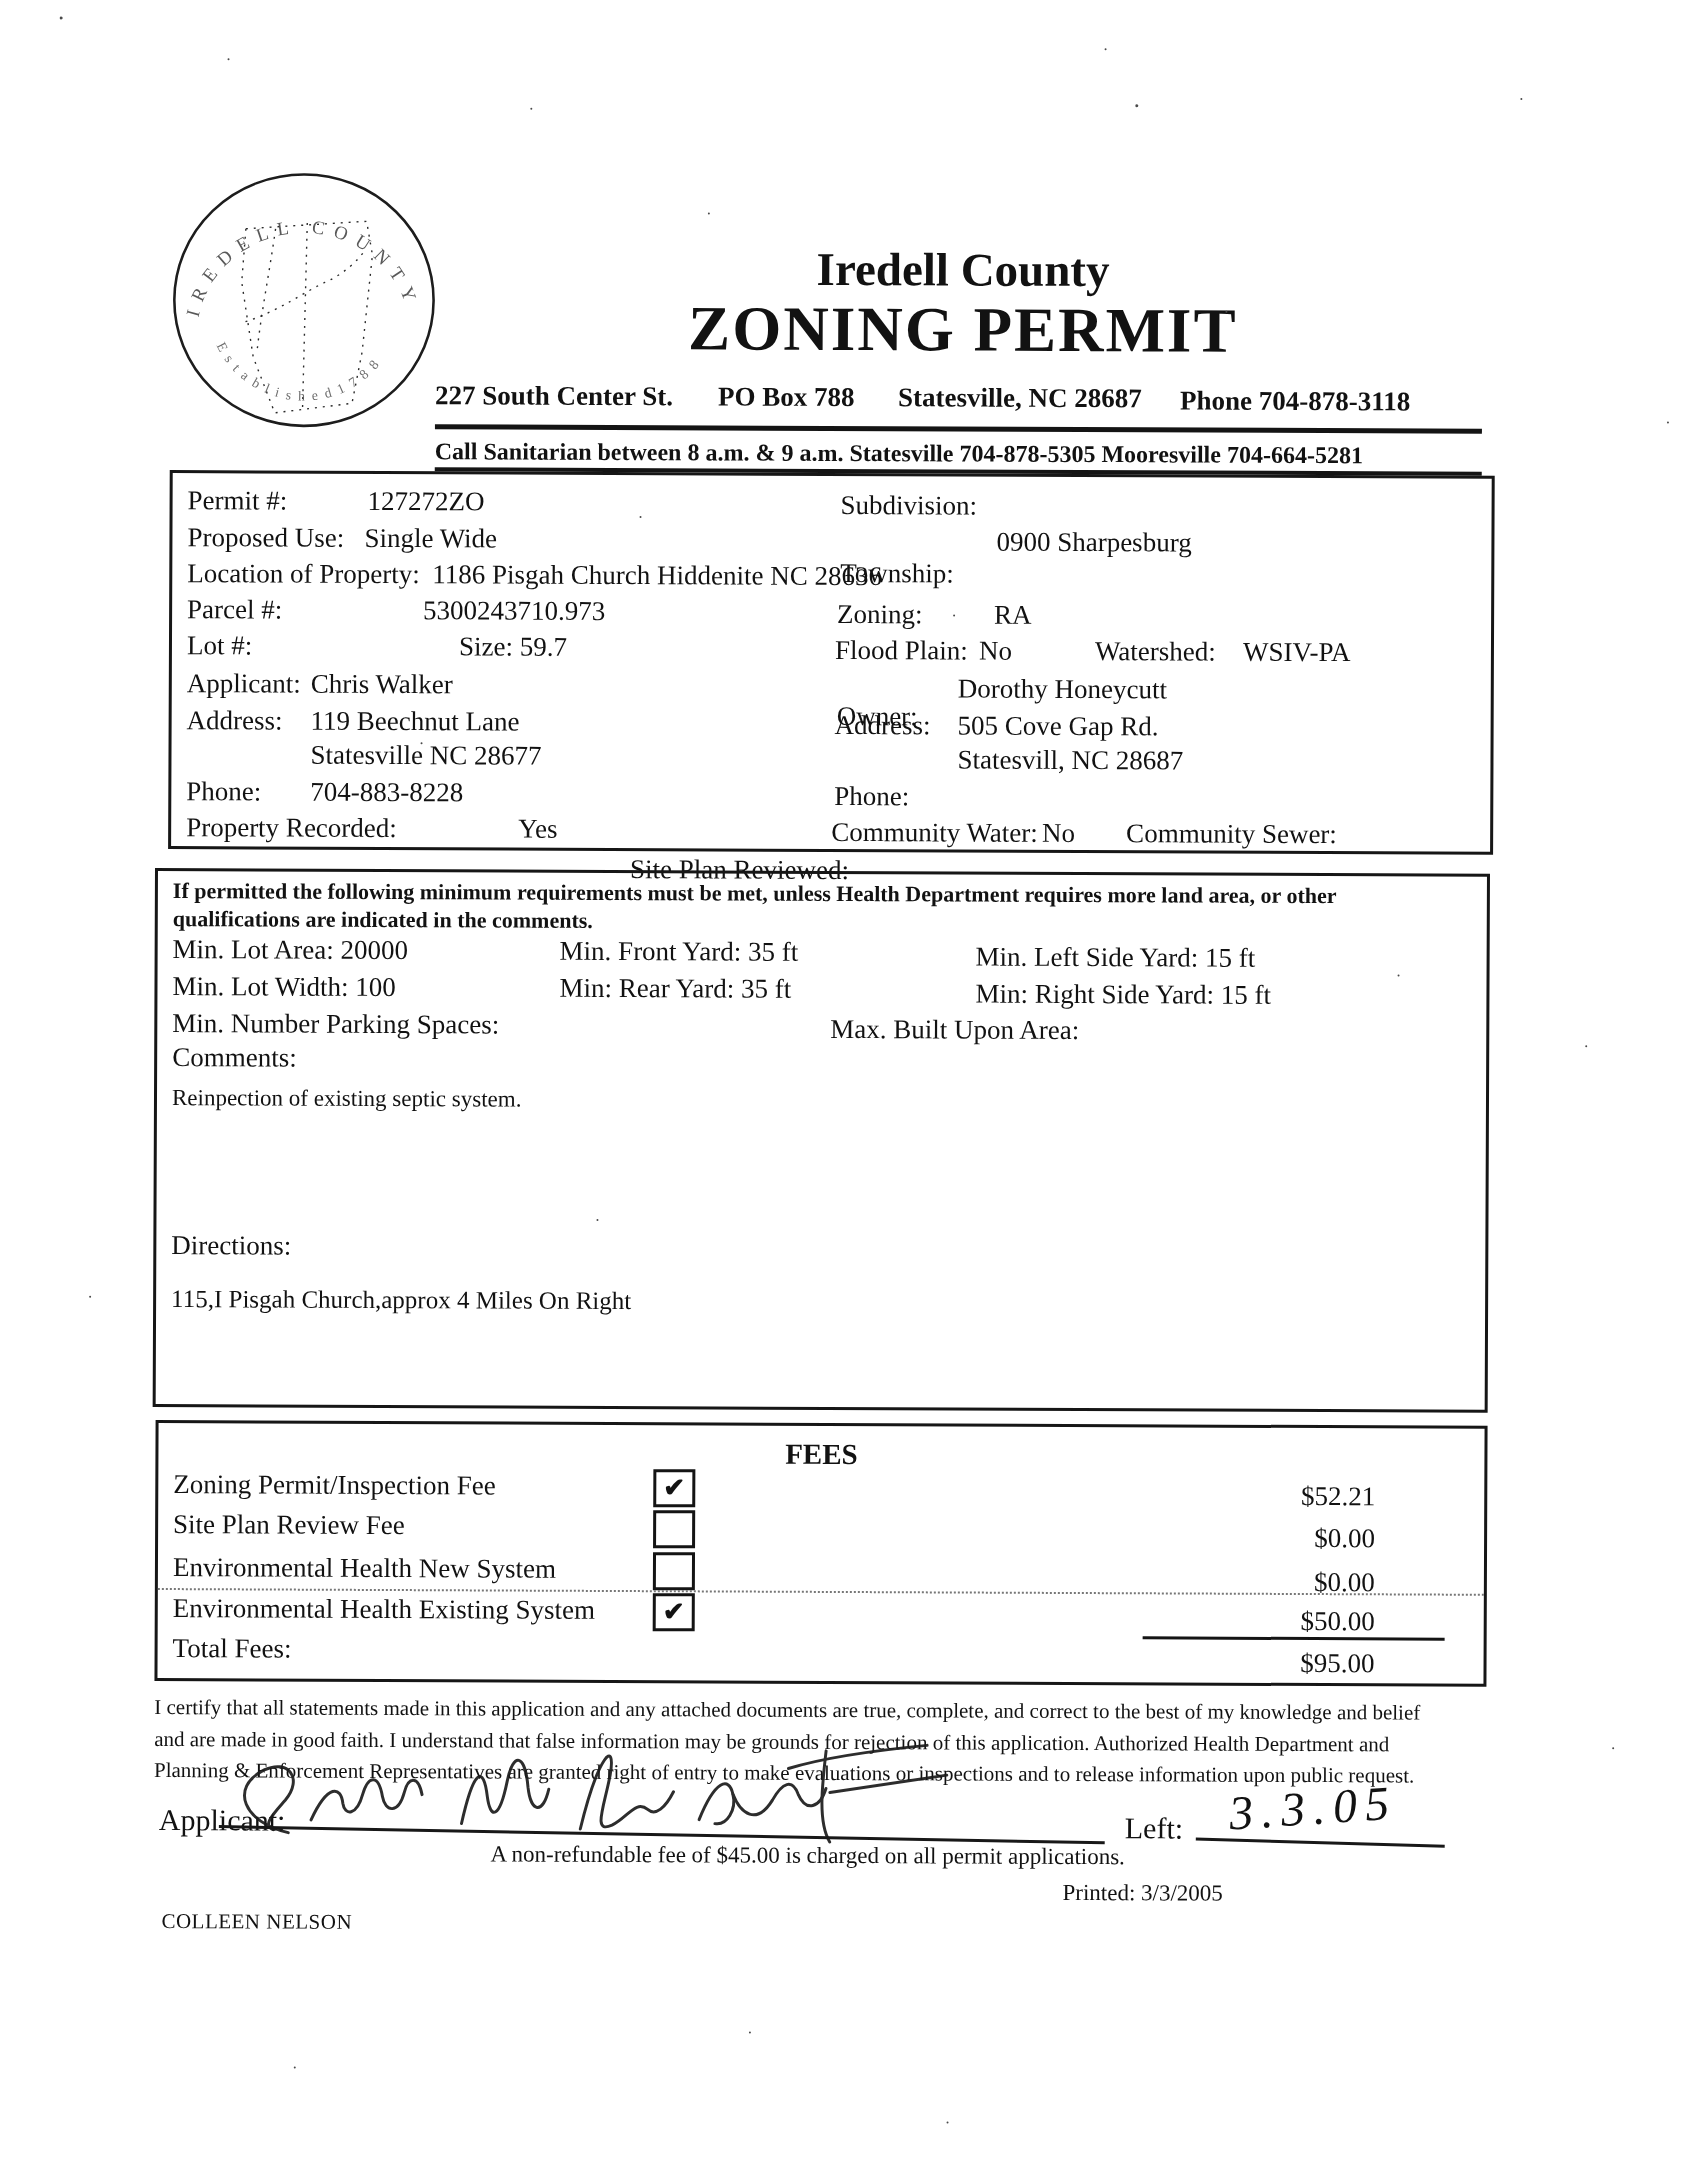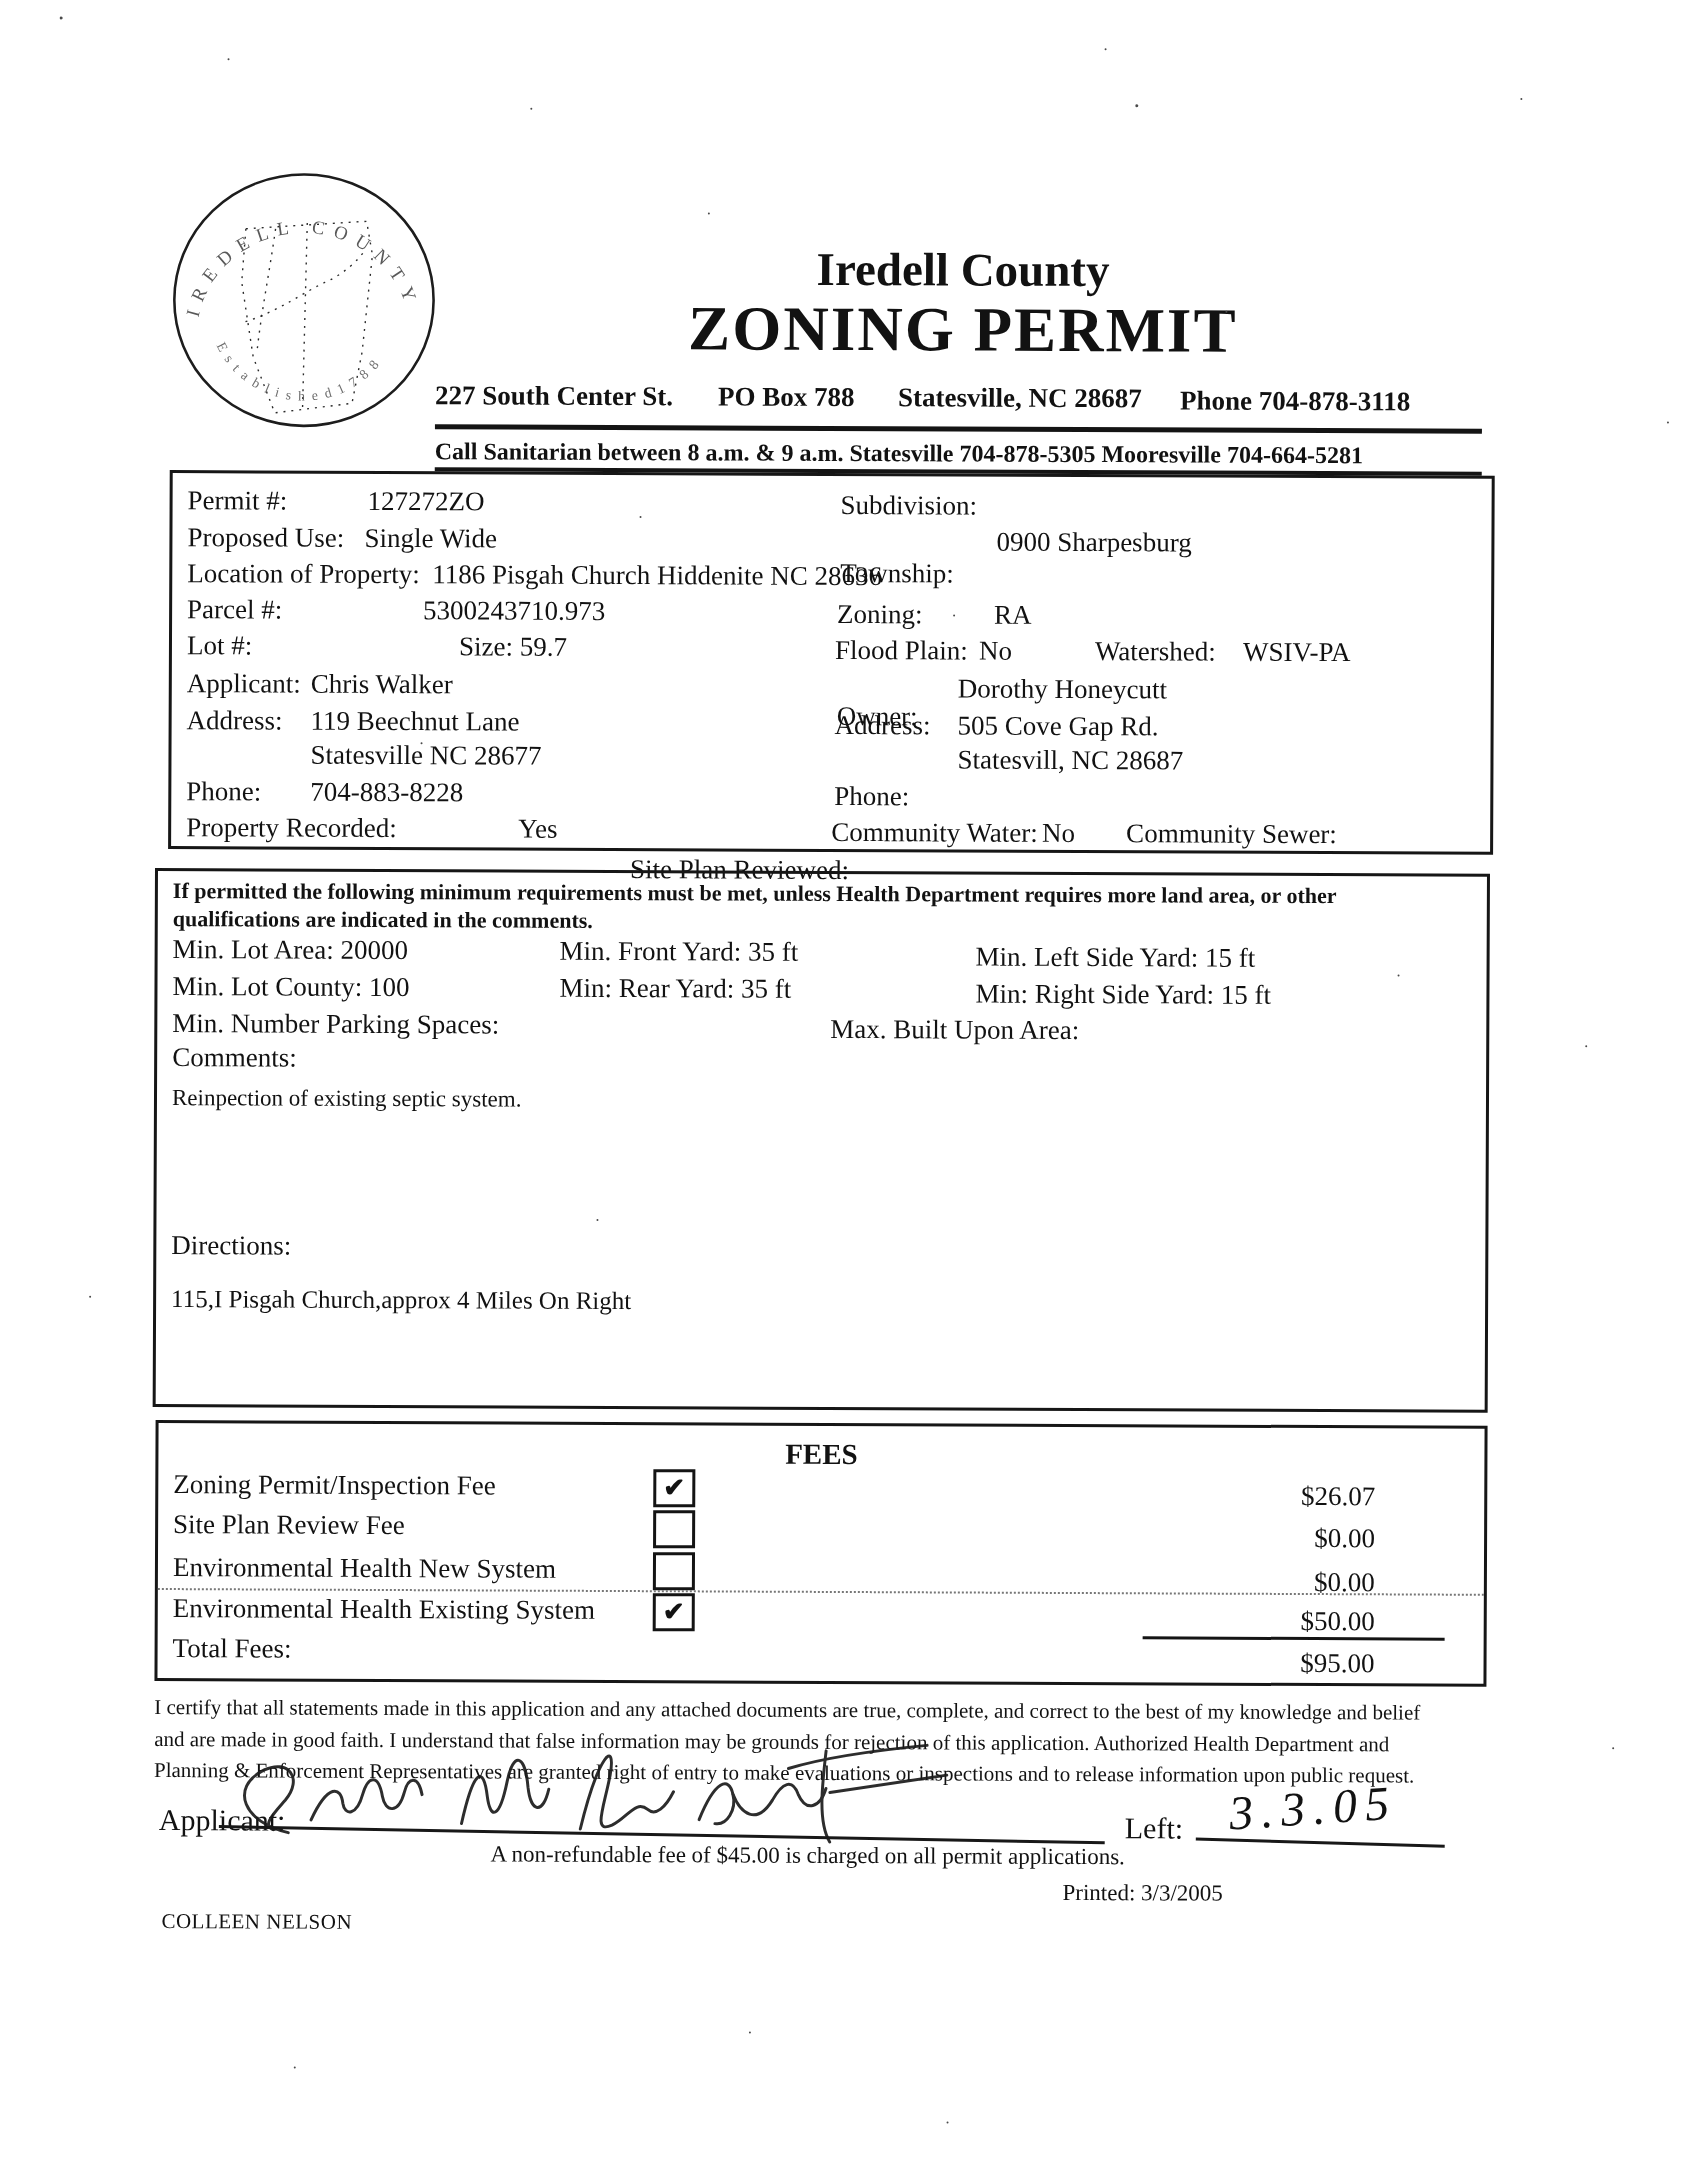--- a/index.html
+++ b/index.html
@@ -110,42 +110,42 @@
     <span class="abs lbl" style="left:955px;top:341px;">Community Sewer:</span>
   </div>
 
   <div class="box" style="left:155px;top:871px;width:1329px;height:533px;">
     <div class="abs b sm" style="left:15px;top:6px;width:1267px;line-height:1.25;">If permitted the following minimum requirements must be met, unless Health Department requires more land area, or other qualifications are indicated in the comments.</div>
 
     <span class="abs lbl" style="left:15px;top:63px;">Min. Lot Area:   20000</span>
     <span class="abs lbl" style="left:402px;top:63px;">Min. Front Yard: 35 ft</span>
     <span class="abs lbl" style="left:818px;top:67px;">Min. Left Side Yard:   15 ft</span>
 
-    <span class="abs lbl" style="left:15px;top:100px;">Min. Lot County: 100</span>
+    <span class="abs lbl" style="left:15px;top:100px;">Min. Lot Width: 100</span>
     <span class="abs lbl" style="left:402px;top:100px;">Min: Rear Yard:   35 ft</span>
     <span class="abs lbl" style="left:818px;top:104px;">Min: Right Side Yard: 15 ft</span>
 
     <span class="abs lbl" style="left:15px;top:137px;">Min. Number Parking Spaces:</span>
     <span class="abs lbl" style="left:673px;top:140px;">Max. Built Upon Area:</span>
 
     <span class="abs lbl" style="left:15px;top:171px;">Comments:</span>
     <span class="abs sm" style="left:15px;top:214px;font-size:23px;">Reinpection of existing septic system.</span>
 
     <span class="abs lbl" style="left:15px;top:359px;">Directions:</span>
     <span class="abs" style="left:15px;top:414px;font-size:25px;">115,I Pisgah Church,approx 4 Miles On Right</span>
   </div>
 
   <div class="box" style="left:158px;top:1423px;width:1326px;height:255px;">
     <div class="abs b" style="left:0;top:12px;width:100%;text-align:center;font-size:29px;">FEES</div>
 
     <span class="abs lbl" style="left:15px;top:46px;">Zoning Permit/Inspection Fee</span>
     <span class="checkbox" style="left:495px;top:44px;">
         <span>✔</span>
       </span>
-    <span class="abs amount" style="right:109px;top:53px;">$26.07</span>
+    <span class="abs amount" style="right:109px;top:53px;">$52.21</span>
 
     <span class="abs lbl" style="left:15px;top:86px;">Site Plan Review Fee</span>
     <span class="checkbox" style="left:495px;top:85px;">
         <span></span>
       </span>
     <span class="abs amount" style="right:109px;top:95px;">$0.00</span>
 
     <span class="abs lbl" style="left:15px;top:129px;">Environmental Health New System</span>
     <span class="checkbox" style="left:495px;top:127px;">
         <span></span>

